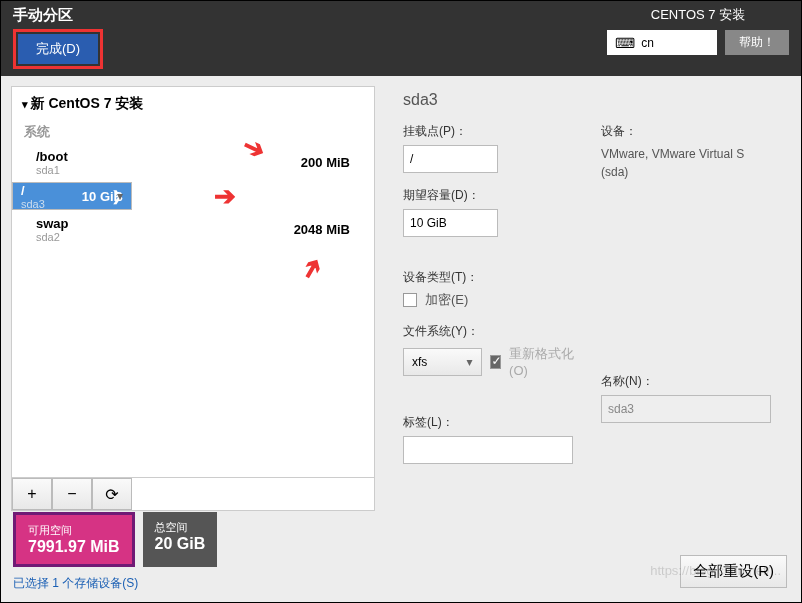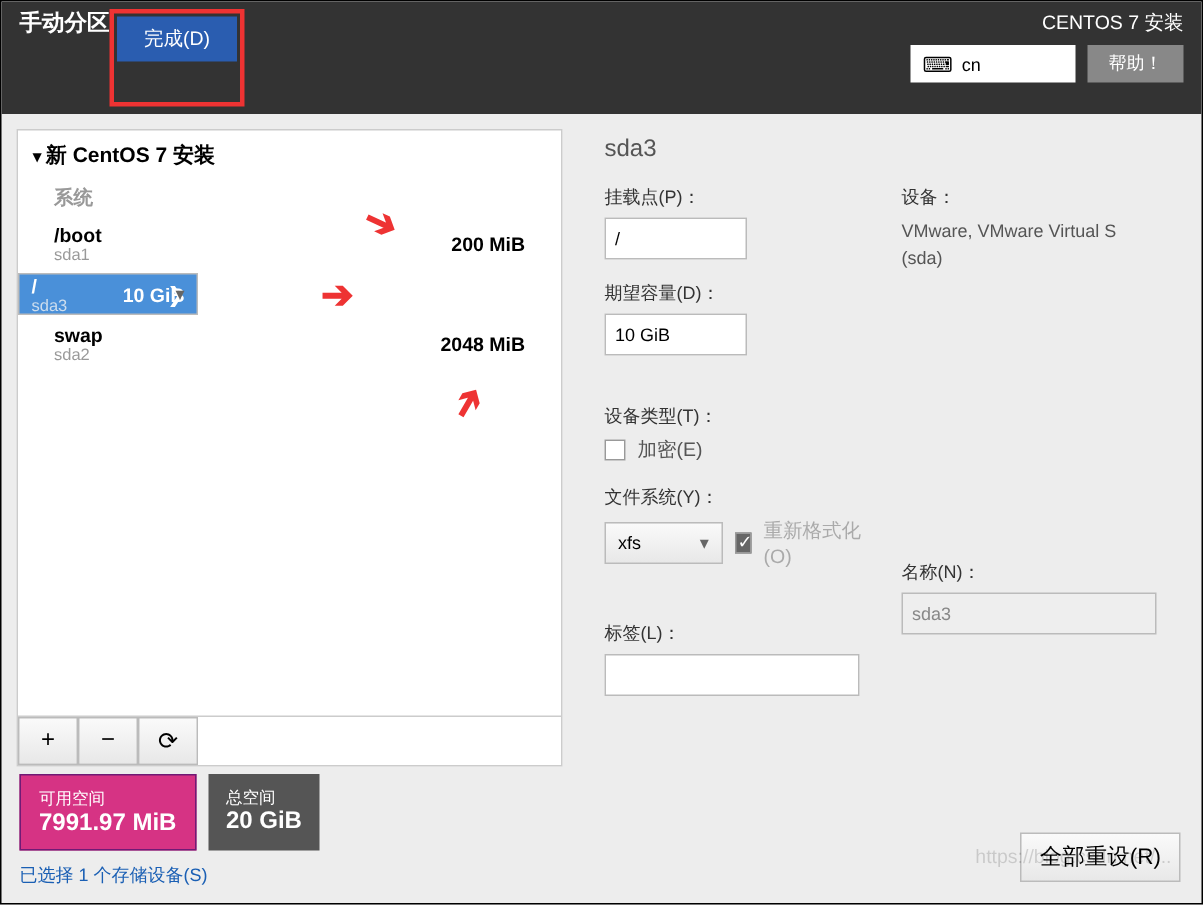--- a/index.html
+++ b/index.html
@@ -1,32 +1,32 @@
 <!DOCTYPE html>
 <html><head>
 <meta charset="utf-8">
 <style>
 *{box-sizing:border-box;margin:0;padding:0;font-family:sans-serif}
 body{width:802px;height:603px;background:#ededed;position:relative;border:1px solid #000;overflow:hidden}
 .hdr{height:75px;background:#333;color:#fff;display:flex;justify-content:space-between;padding:5px 12px}
-.hdr-l{display:flex;flex-direction:row}
+.hdr-l{display:flex;flex-direction:column}
 .hdr-title{font-size:15px;font-weight:bold;margin-bottom:4px}
 .done-btn{border:3px solid #e33;padding:2px}
 .done-btn button{background:#2a5db0;color:#fff;border:none;padding:6px 18px;font-size:13px;cursor:pointer}
-.hdr-r{display:flex;flex-direction:column;align-items:flex-end;gap:6px}
+.hdr-r{display:flex;flex-direction:column;align-items:center;gap:6px}
 .inst-title{font-size:13px}
 .hdr-r-row{display:flex;gap:8px}
 .kbd-ind{background:#fff;color:#000;padding:3px 8px;font-size:12px;display:flex;align-items:center;gap:6px;width:110px}
 .kbd-ind::before{content:"⌨";font-size:14px}
 .help-btn{background:#888;color:#fff;border:none;padding:4px 14px;font-size:12px;cursor:pointer}
 .main{display:flex;padding:10px;gap:10px;height:445px}
 .left{width:364px;background:#fff;display:flex;flex-direction:column;border:1px solid #ccc}
 .grp-hdr{padding:8px 10px;font-size:14px;font-weight:bold}
 .grp-hdr::before{content:"▾ ";font-size:11px}
-.sys-lbl{color:#999;font-size:13px;font-weight:bold;padding:2px 24px}
+.sys-lbl{color:#999;font-size:13px;font-weight:bold;padding:2px 12px}
 .part-list{flex:1}
 .part-row{padding:6px 24px;display:flex;justify-content:space-between;align-items:center;cursor:pointer;position:relative}
 .part-row.sel{background:#4a90d9;color:#fff}
 .part-nm{font-size:13px;font-weight:bold}
 .part-dev{font-size:11px;color:#999}
 .part-row.sel .part-dev{color:#cde}
 .part-sz{font-size:13px;font-weight:bold}
 .chev{position:absolute;right:8px;color:#fff;font-size:14px}
 .arrow{position:absolute;color:#e33;font-size:26px;font-weight:bold}
 .ar1{left:242px;top:132px;transform:rotate(25deg)}
@@ -50,21 +50,21 @@
 .chk.on::after{content:"✓";color:#fff;position:absolute;top:-2px;left:1px;font-size:12px}
 .chklbl{font-size:13px;color:#555}
 .chklbl.dis{color:#aaa}
 .devtxt{font-size:12px;color:#555;line-height:1.5}
 .mod-btn{margin-top:10px;padding:5px 14px;font-size:12px;background:linear-gradient(#fafafa,#e8e8e8);border:1px solid #bbb;cursor:pointer}
 .col input.wide{width:170px;height:28px;border:1px solid #bbb;padding:0 6px;font-size:12px}
 .col input.wide.dis{background:#eee;color:#888}
 .btm{position:absolute;bottom:0;left:0;right:0;padding:6px 12px 10px}
 .space-row{display:flex;gap:8px}
 .sp-box{padding:8px 12px;color:#fff}
-.sp-avail{background:#d63384;border:1px solid #701a75}
+.sp-avail{background:#d63384;border:3px solid #701a75}
 .sp-total{background:#555}
 .sp-lbl{font-size:11px}
 .sp-val{font-size:16px;font-weight:bold}
 .stor-link{color:#1a5fb4;font-size:12px;margin-top:8px;display:inline-block;cursor:pointer}
 .reset-btn{position:absolute;right:14px;bottom:14px;padding:6px 12px;font-size:15px;background:linear-gradient(#fafafa,#e8e8e8);border:1px solid #bbb;cursor:pointer}
 .wm{position:absolute;right:20px;bottom:24px;color:rgba(0,0,0,.15);font-size:13px}
 </style>
 </head>
 <body>
 

